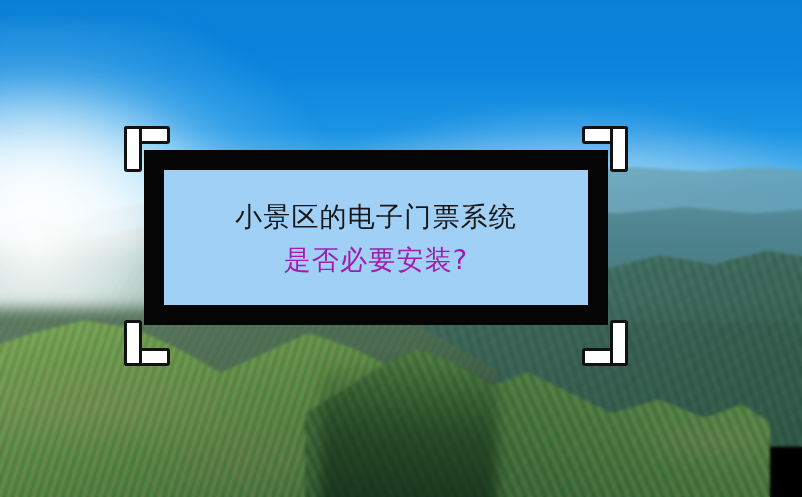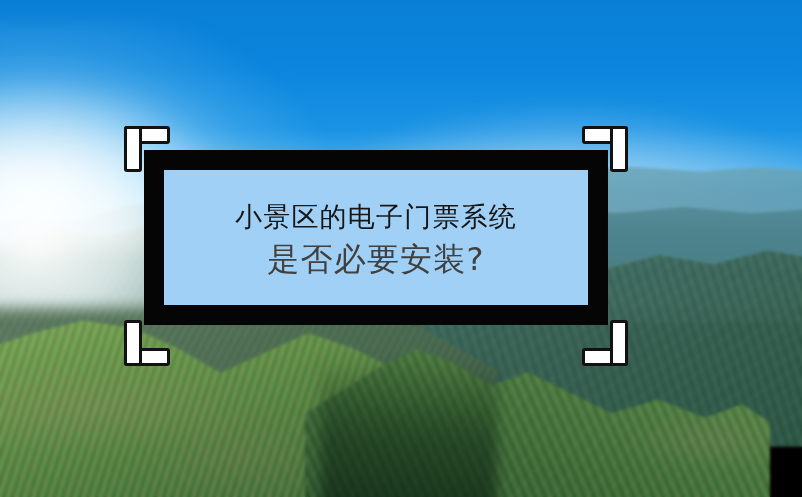--- a/index.html
+++ b/index.html
@@ -302,17 +302,17 @@
   </div>
 
   <div class="bracket" id="bk-br" style="left: 582px; top: 320px; width: 46px; height: 46px;">
     <div class="arm" style="right: 0px; bottom: 0px; width: 46px; height: 18px; background: rgb(255, 255, 255); border-color: rgb(17, 17, 17);"></div>
     <div class="arm" style="right: 0px; bottom: 0px; width: 18px; height: 46px; background: rgb(255, 255, 255); border-color: rgb(17, 17, 17);"></div>
   </div>
 
   <div id="frame" style="left: 144px; top: 150px; width: 464px; height: 175px; background: rgb(5, 5, 5); padding: 20px;">
     <div id="panel" style="background: rgb(161, 208, 247);">
       <div class="headline" style="color: rgb(22, 22, 22); font-size: 27px;">小景区的电子门票系统</div>
-      <div class="headline" style="color: #404040; font-size: 32px;">是否必要安装?</div>
+      <div class="headline" style="color: #a21caf; font-size: 27px;">是否必要安装?</div>
     </div>
   </div>
 
 </div>
 
 </body></html>

